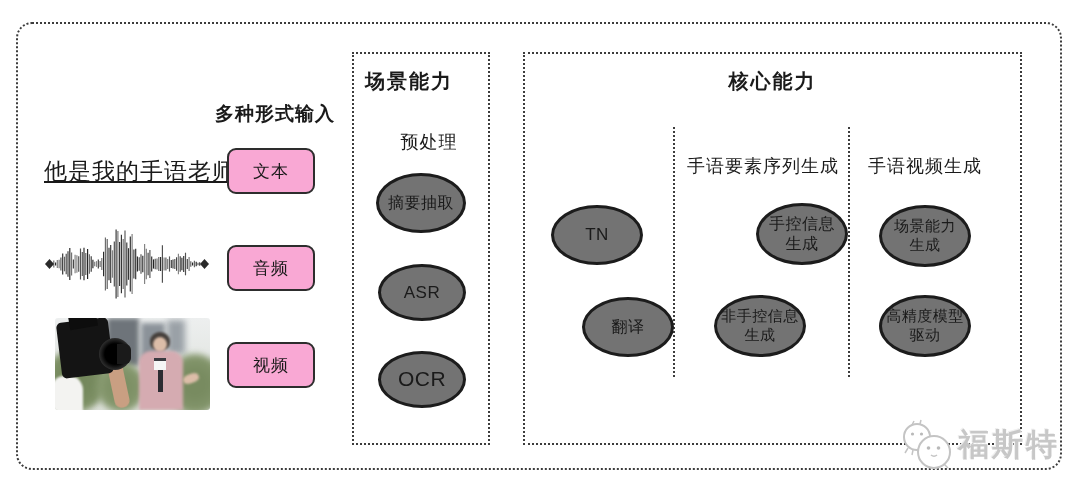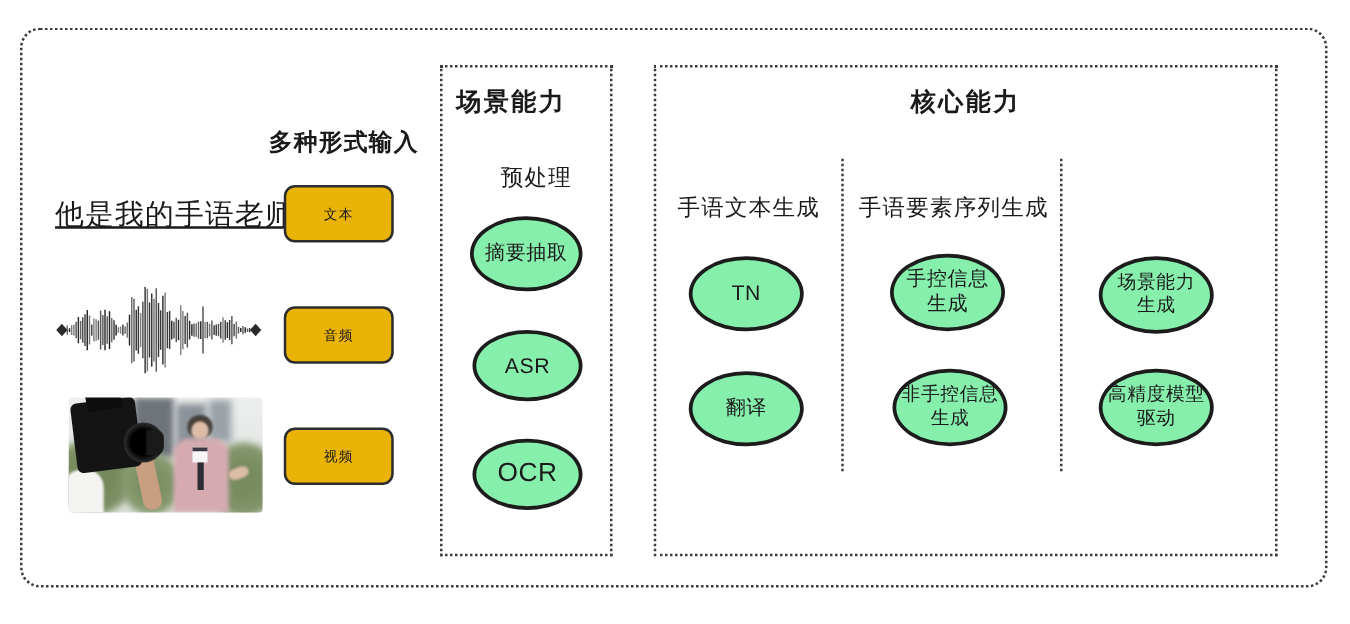--- a/index.html
+++ b/index.html
@@ -69,23 +69,23 @@
   .ph-cam-body { left: 4px; top: 2px; width: 52px; height: 56px; background: #141414; border-radius: 5px; transform: rotate(-7deg); }
   .ph-cam-top  { left: 14px; top: -4px; width: 28px; height: 14px; background: #0d0d0d; transform: rotate(-10deg); }
   .ph-cam-lens { left: 44px; top: 20px; width: 32px; height: 32px; background: radial-gradient(circle, #000 45%, #2e2e2e 70%, #111 100%); border-radius: 50%; }
   .ph-cam-hood { left: 62px; top: 26px; width: 14px; height: 20px; background: #1a1a1a; border-radius: 0 6px 6px 0; }
   
   .io-box {
     position: absolute;
     left: 227px; width: 88px; height: 46px;
     border: 2px solid #2d2d2d;
     border-radius: 9px;
-    background: #eab308;
+    background: #f9a8d4;
     display: flex; align-items: center; justify-content: center;
-    font-size: 11px;
+    font-size: 17px;
     letter-spacing: 1px;
   }
   
   .section-box {
     position: absolute;
     border: 2px dotted #3c3c3c;
     background: transparent;
   }
   .scene-box { left: 352px; top: 52px; width: 138px; height: 393px; }
   .core-box  { left: 523px; top: 52px; width: 499px; height: 393px; }
@@ -100,21 +100,21 @@
     position: absolute;
     font-size: 18px;
     letter-spacing: 1px;
     text-align: center;
     white-space: nowrap;
   }
   .ellipse {
     position: absolute;
     border: 3px solid #1c1c1c;
     border-radius: 50%;
-    background: #86efac;
+    background: #737373;
     display: flex; align-items: center; justify-content: center;
     text-align: center;
     font-size: 16px;
     line-height: 1.25;
     white-space: pre-line;
     letter-spacing: 0.5px;
   }
   .v-divider {
     position: absolute;
     top: 127px;
@@ -272,30 +272,45 @@
   <div class="ellipse" style="left:376px; top:173px; width:90px; height:60px;">摘要抽取</div>
   <div class="ellipse" style="left:378px; top:264px; width:88px; height:57px; font-size:17px;">ASR</div>
   <div class="ellipse" style="left:378px; top:351px; width:88px; height:57px; font-size:21px;text-align:right;">OCR</div>
 
   <div class="section-box core-box"></div>
   <div class="box-title" style="left:523px; top:68px; width:499px;">核心能力</div>
 
   <div class="v-divider" style="left:673px;"></div>
   <div class="v-divider" style="left:848px;"></div>
 
-  <div class="col-header" style="left:524px; top:154px; width:150px;">手语文本生成</div>
   <div class="col-header" style="left:682px; top:154px; width:162px;">手语要素序列生成</div>
+  <div class="col-header" style="left:850px; top:154px; width:150px;">手语视频生成</div>
 
   <div class="ellipse" style="left:551px; top:205px; width:92px; height:60px; font-size:17px;">TN</div>
-  <div class="ellipse" style="left:551px; top:297px; width:92px; height:60px;">翻译</div>
-
-  <div class="ellipse" style="left:712px; top:203px; width:92px; height:62px;">手控信息
+  <div class="ellipse" style="left:582px; top:297px; width:92px; height:60px;">翻译</div>
+
+  <div class="ellipse" style="left:756px; top:203px; width:92px; height:62px;">手控信息
 生成</div>
   <div class="ellipse" style="left:714px; top:295px; width:92px; height:62px; font-size:15px;">非手控信息
 生成</div>
 
   <div class="ellipse" style="left:879px; top:205px; width:92px; height:62px; font-size:15px;">场景能力
 生成</div>
   <div class="ellipse" style="left:879px; top:295px; width:92px; height:62px; font-size:15px;">高精度模型
 驱动</div>
 
+  <div class="watermark">
+    <svg width="60" height="54" viewBox="0 0 60 54">
+      <path d="M16 7 L18 3 M24 6 L25 2" stroke="#c4c4c4" stroke-width="1.5" fill="none"></path>
+      <circle cx="21" cy="19" r="13" fill="#ffffff" stroke="#c4c4c4" stroke-width="2"></circle>
+      <circle cx="16.5" cy="16" r="1.6" fill="#b9b9b9"></circle>
+      <circle cx="25.5" cy="16" r="1.6" fill="#b9b9b9"></circle>
+      <path d="M12 30 L9 35 M17 32 L16 37" stroke="#c4c4c4" stroke-width="1.5" fill="none"></path>
+      <circle cx="38" cy="34" r="16" fill="#ffffff" stroke="#c4c4c4" stroke-width="2"></circle>
+      <circle cx="32.5" cy="30" r="1.8" fill="#b9b9b9"></circle>
+      <circle cx="42.5" cy="30" r="1.8" fill="#b9b9b9"></circle>
+      <path d="M35 37 q3 2.5 6 0" stroke="#c4c4c4" stroke-width="1.5" fill="none"></path>
+      <path d="M48 46 L52 50" stroke="#c4c4c4" stroke-width="1.5" fill="none"></path>
+    </svg>
+    <span class="wm-text">福斯特</span>
+  </div>
 
 </div>
 
 </body></html>

